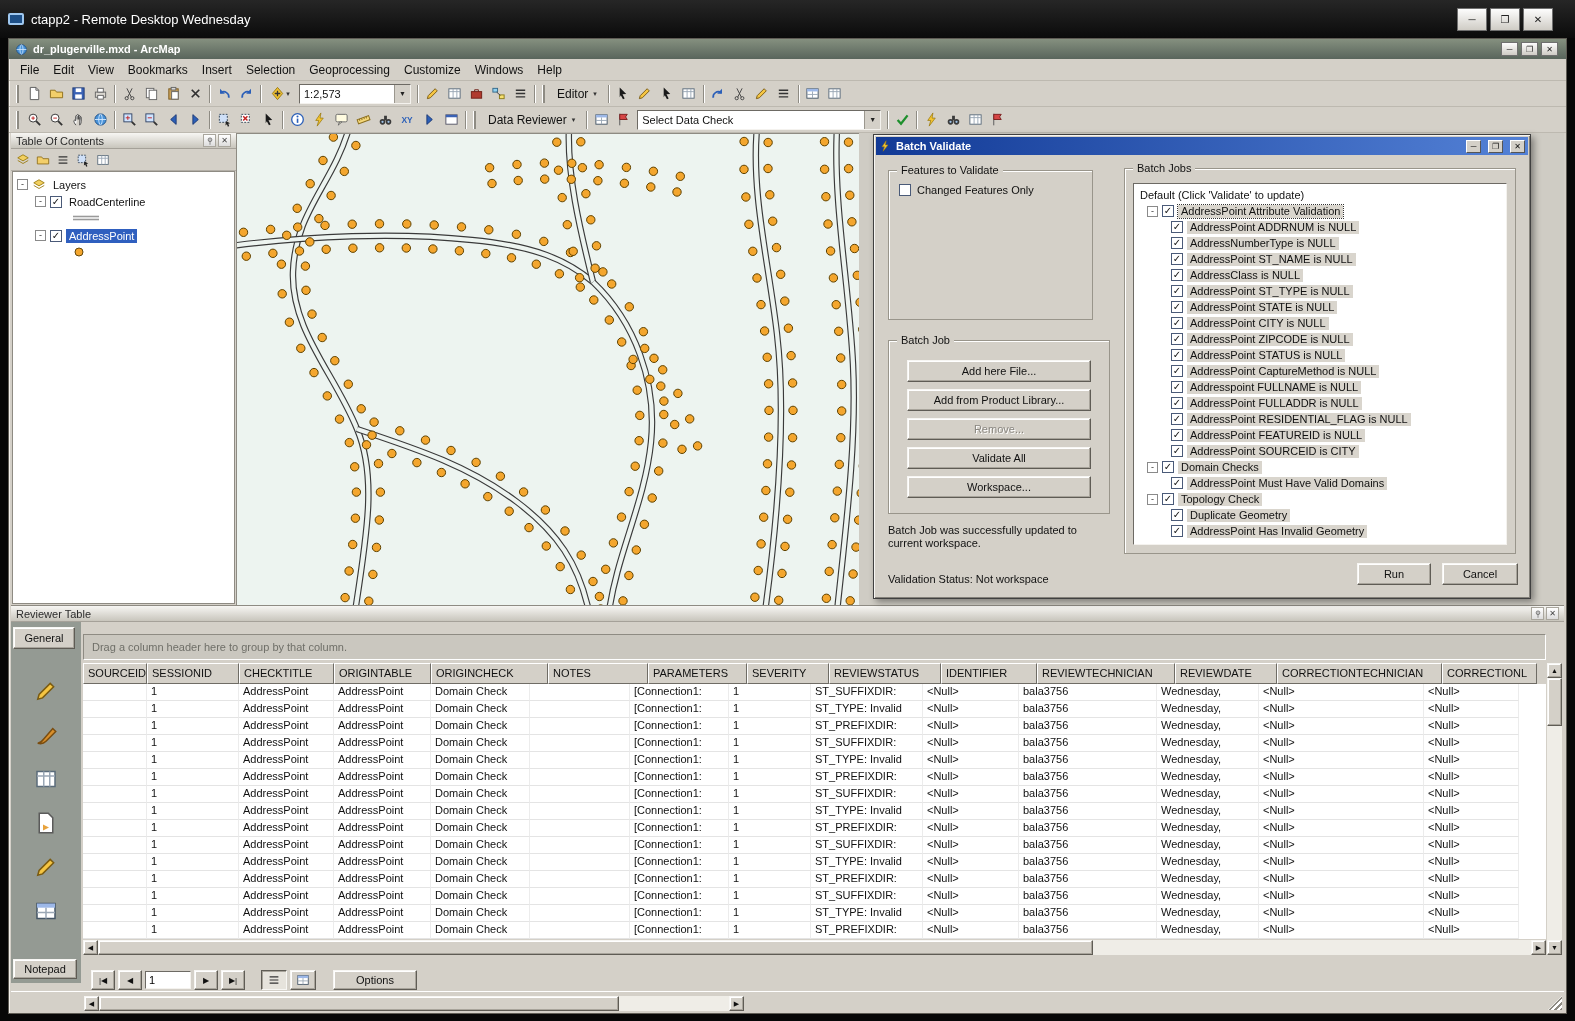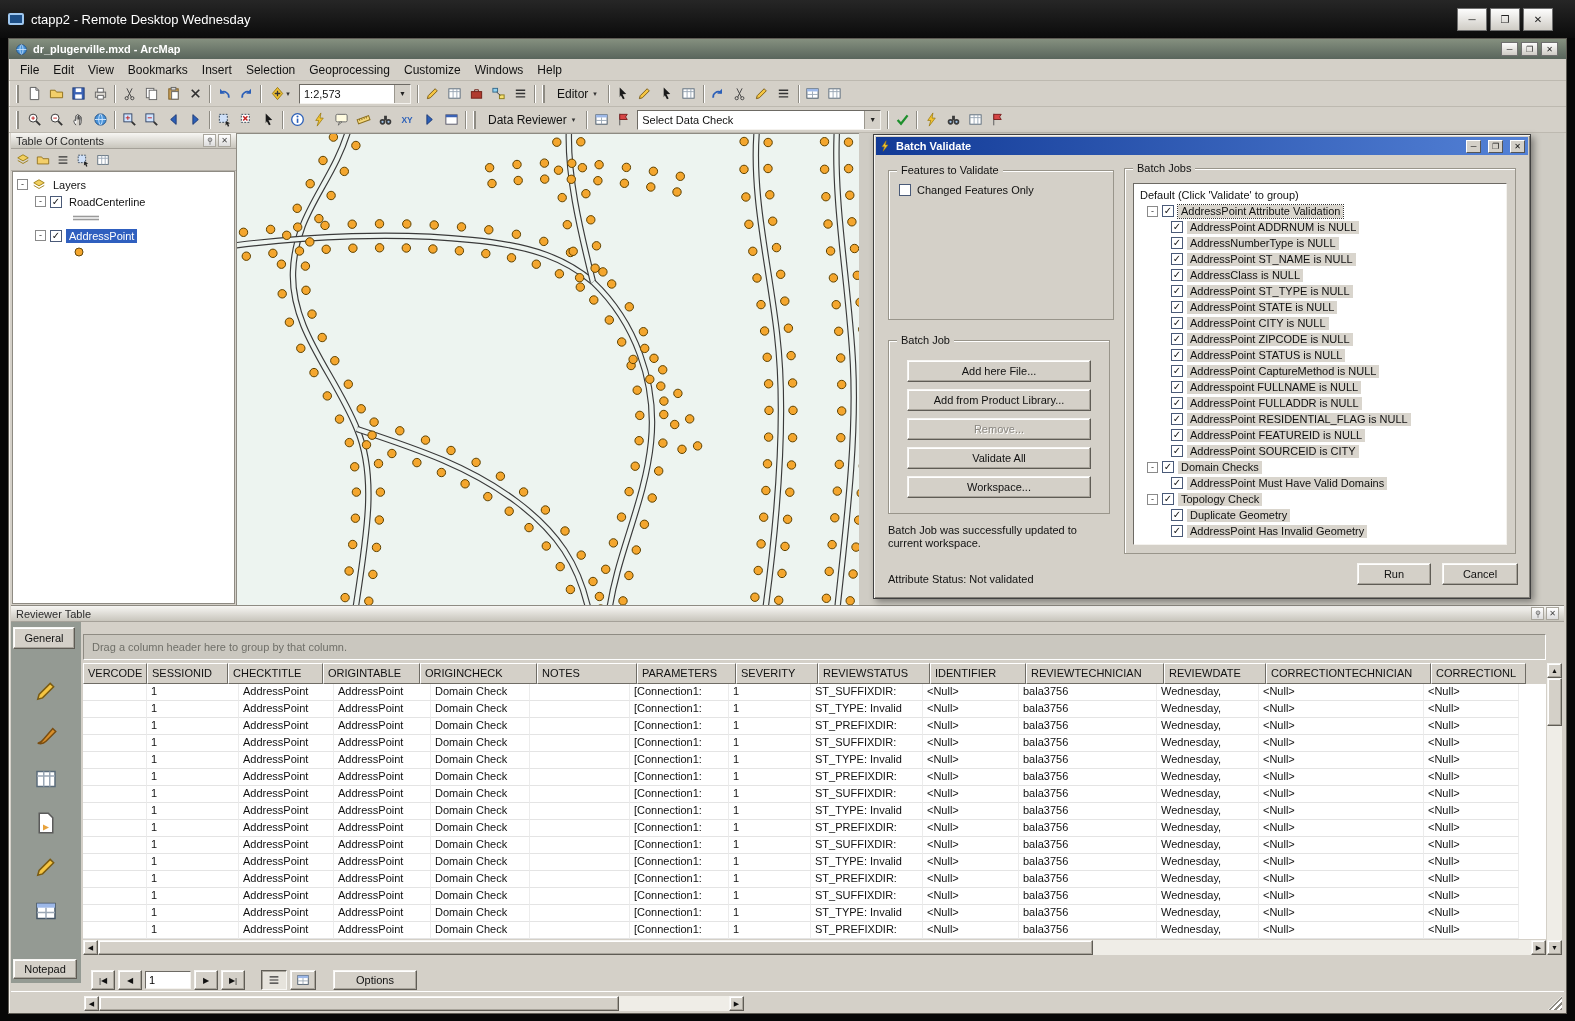--- a/index.html
+++ b/index.html
@@ -941,46 +941,46 @@
       <svg class="ic" style="width:12px;height:12px">
           <use href="#i-bolt"></use>
         </svg>
       <span>Batch Validate</span>
       <span class="sp"></span>
       <span class="bv-wbtn">─</span>
       <span class="bv-wbtn">❐</span>
       <span class="bv-wbtn">✕</span>
     </div>
 
-    <div class="grp" style="left:14px;top:35px;width:226px;height:150px">
+    <div class="grp" style="left:14px;top:35px;width:205px;height:150px">
       <span class="grp-label">Features to Validate</span>
       <div class="cb-row">
         <span class="cbx"></span>
         <span>Changed Features Only</span>
       </div>
     </div>
 
     <div class="grp" style="left:14px;top:205px;width:222px;height:174px">
       <span class="grp-label">Batch Job</span>
       <div id="bv-btns" style="padding-top:12px">
           <div class="pbtn dlg-btn">Add here File...</div>
           <div class="pbtn dlg-btn">Add from Product Library...</div>
           <div class="pbtn dlg-btn disabled">Remove...</div>
           <div class="pbtn dlg-btn">Validate All</div>
           <div class="pbtn dlg-btn">Workspace...</div>
         </div>
     </div>
 
     <div class="bv-msg">Batch Job was successfully updated to current workspace.</div>
-    <div class="bv-status">Attribute Status: Not validated</div>
+    <div class="bv-status">Validation Status: Not workspace</div>
 
     <div class="grp" style="left:250px;top:33px;width:392px;height:386px">
       <span class="grp-label">Batch Jobs</span>
       <div id="bv-tree">
-          <div class="bvt-row bvt-head">Default (Click 'Validate' to group)</div>
+          <div class="bvt-row bvt-head">Default (Click 'Validate' to update)</div>
           <div class="bvt-row parent">
             <span class="exp">-</span>
             <span class="cbx">✓</span>
             <span class="chip focus">AddressPoint Attribute Validation</span>
           </div>
           <div class="bvt-row child">
             <span class="cbx">✓</span>
             <span class="chip">AddressPoint ADDRNUM is NULL</span>
           </div>
           <div class="bvt-row child">
@@ -1113,22 +1113,22 @@
             </svg>
           </div>
         </div>
       <div class="pbtn" id="notepad-tab">Notepad</div>
     </div>
     <div id="rt-main">
       <div id="groupbar">
         <span>Drag a column header here to group by that column.</span>
       </div>
       <div id="rt-cols">
-          <div class="th" style="width:64px">VERCODE</div>
-          <div class="th" style="width:81px">SESSIONID</div>
+          <div class="th" style="width:64px">SOURCEID</div>
+          <div class="th" style="width:92px">SESSIONID</div>
           <div class="th" style="width:95px">CHECKTITLE</div>
           <div class="th" style="width:97px">ORIGINTABLE</div>
           <div class="th" style="width:117px">ORIGINCHECK</div>
           <div class="th" style="width:100px">NOTES</div>
           <div class="th" style="width:99px">PARAMETERS</div>
           <div class="th" style="width:82px">SEVERITY</div>
           <div class="th" style="width:112px">REVIEWSTATUS</div>
           <div class="th" style="width:96px">IDENTIFIER</div>
           <div class="th" style="width:138px">REVIEWTECHNICIAN</div>
           <div class="th" style="width:102px">REVIEWDATE</div>

